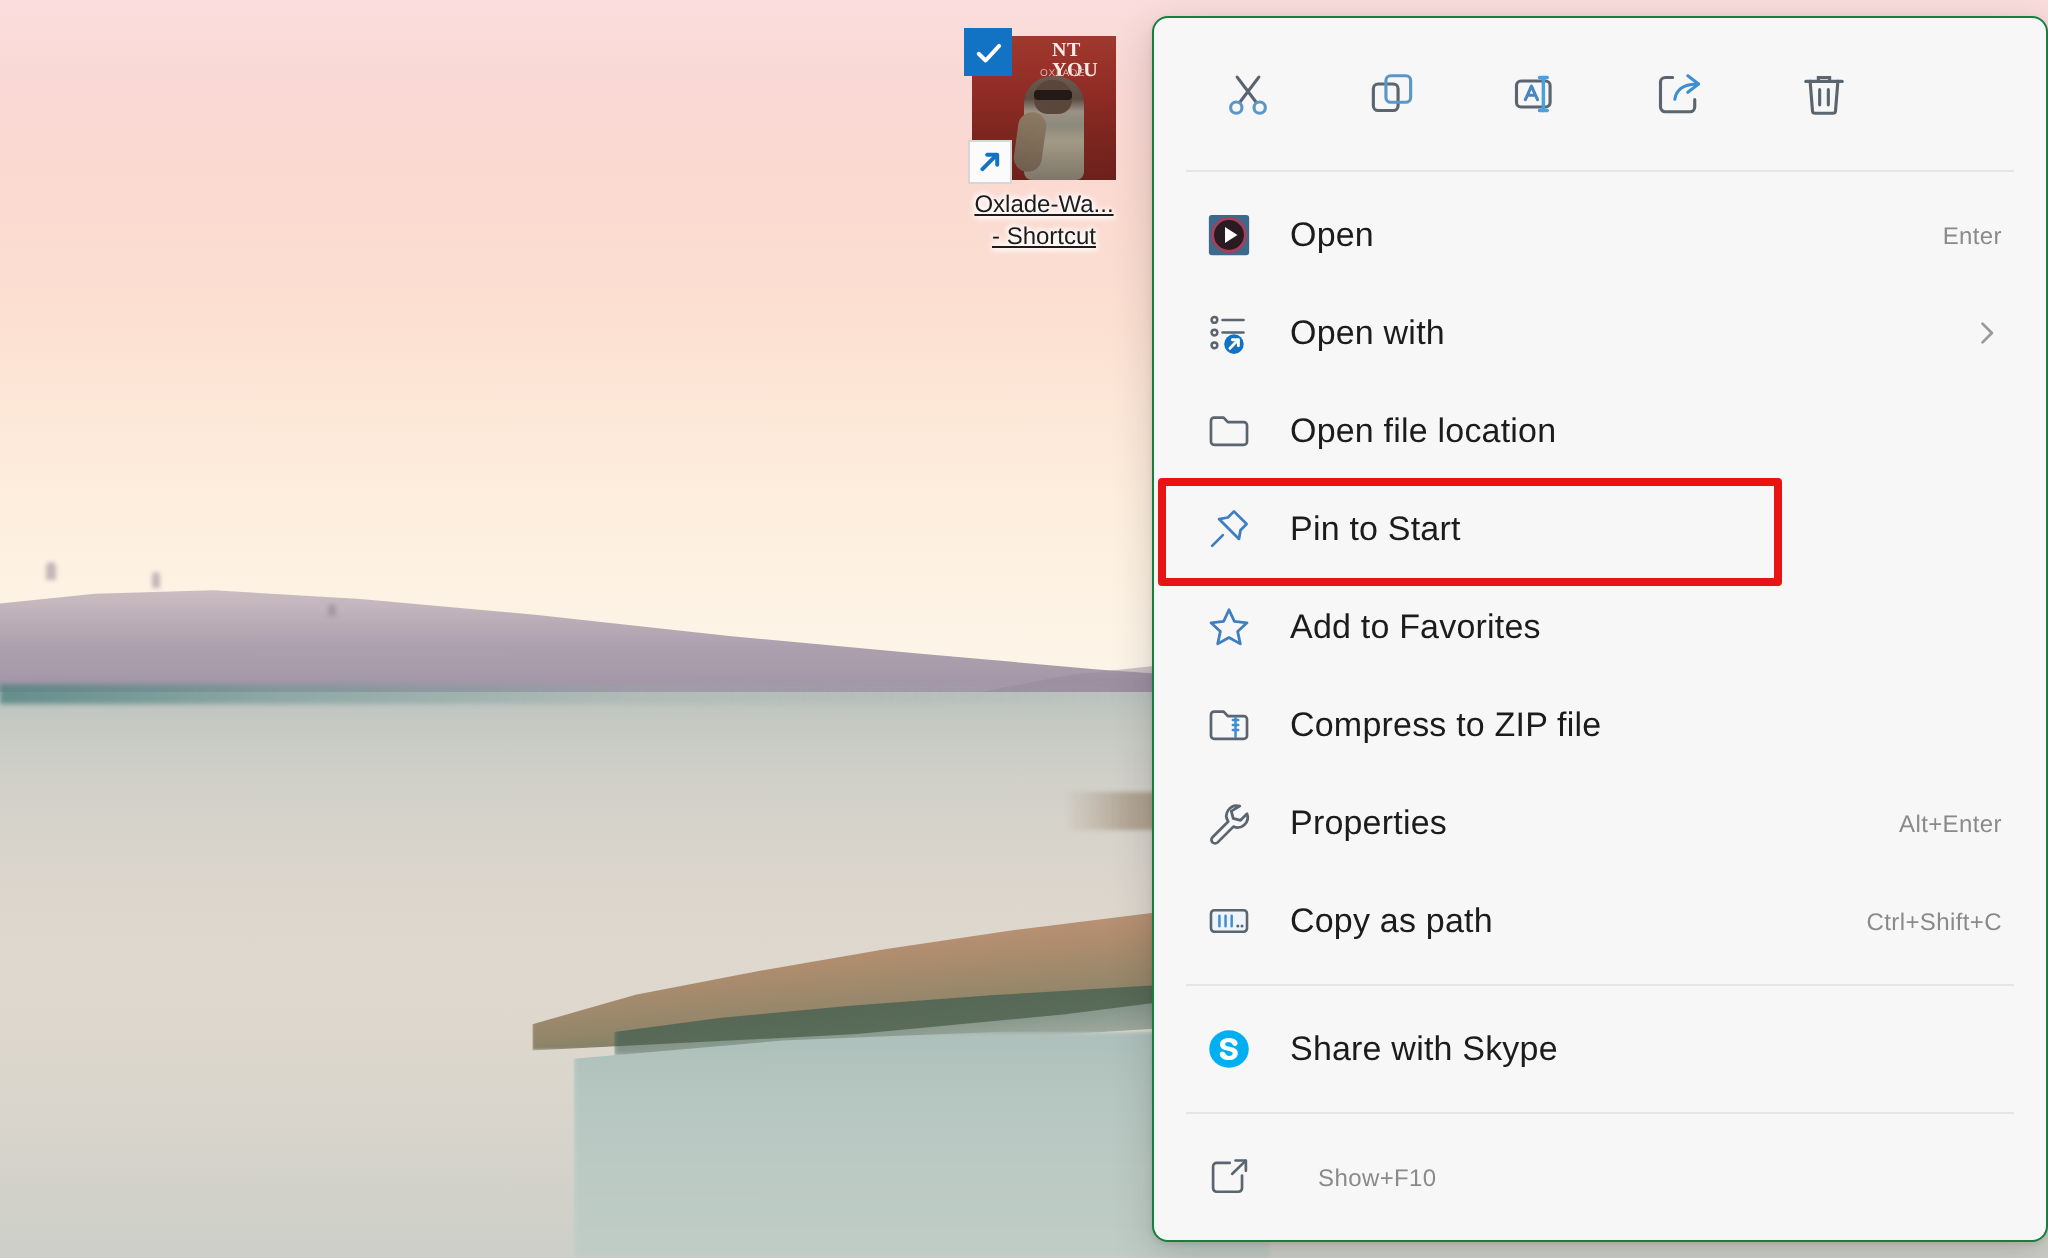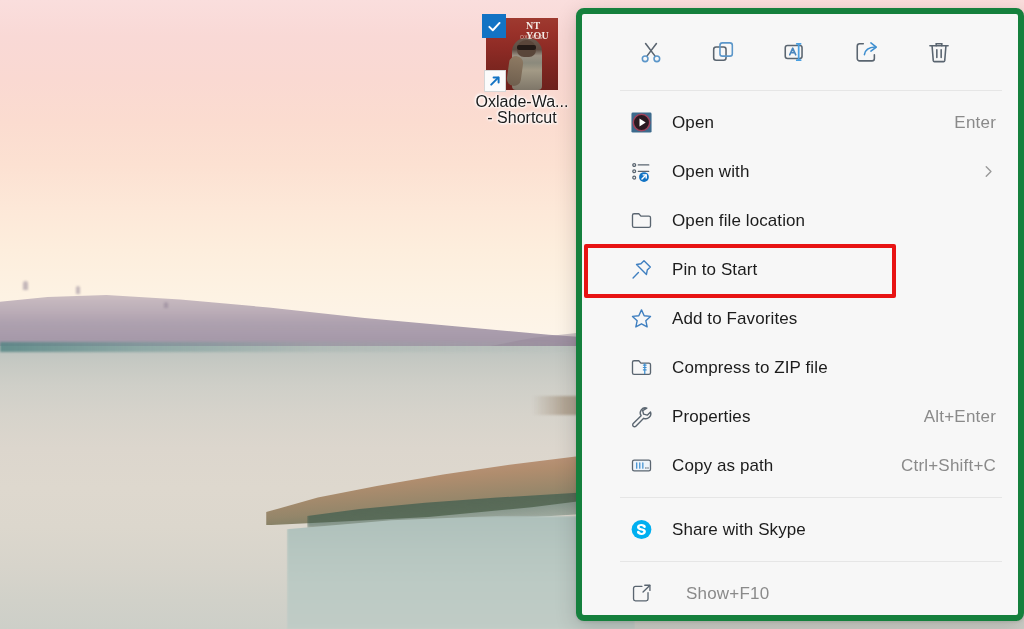--- a/index.html
+++ b/index.html
@@ -148,36 +148,36 @@
     position: absolute; left: -4px; top: -4px; width: 24px; height: 24px;
     background: #1273c4; display: flex; align-items: center; justify-content: center;
   }
   .badge-arrow {
     position: absolute; left: -2px; bottom: -2px; width: 22px; height: 22px;
     background: #fbfbfb; border: 1px solid #d6d6d6;
     display: flex; align-items: center; justify-content: center;
   }
   .shortcut-label {
     margin-top: 4px; text-align: center;
-    font-size: 16px; line-height: 16px; color: #1b1b1b;
+    font-size: 12px; line-height: 16px; color: #1b1b1b;
     text-shadow: 0 0 3px #ffffff, 0 0 5px #ffffff, 1px 1px 2px #ffffff,
                  -1px -1px 2px #ffffff;
     word-break: break-word;
+    text-decoration: underline;
   }
 
   
   .ctx-menu {
     position: absolute; left: 576px; top: 8px;
     width: 448px; height: 613px;
     background: #f7f7f7;
-    border: 6px solid #15803d;
+    border: 1px solid #15803d;
     border-radius: 8px;
     box-shadow: 0 6px 22px rgba(0,0,0,.16), 0 1px 3px rgba(0,0,0,.10);
     overflow: hidden;
-    padding-left: 22px;
   }
   .ctx-toolbar {
     display: flex; align-items: center;
     height: 76px; padding: 0 26px; gap: 30px;
   }
   .tb-btn {
     width: 42px; height: 42px; border-radius: 5px;
     display: flex; align-items: center; justify-content: center;
   }
   .ctx-sep {
@@ -190,21 +190,21 @@
   .ctx-ico {
     width: 26px; height: 26px; flex: 0 0 26px;
     display: flex; align-items: center; justify-content: center;
     margin-right: 18px;
   }
   .ctx-label {
     flex: 1 1 auto; font-size: 17px; color: #1c1c1c;
     letter-spacing: .1px; white-space: nowrap;
   }
   .ctx-accel {
-    font-size: 17px; color: #8a8a8a; letter-spacing: .2px;
+    font-size: 12px; color: #8a8a8a; letter-spacing: .2px;
     white-space: nowrap; margin-left: 14px;
   }
   .ctx-chev {
     margin-left: 14px; color: #9a9a9a; display: flex; align-items: center;
   }
   .ctx-group-gap { height: 7px; }
 
   
   .hl-box {
     position: absolute; left: 2px; top: 230px;

